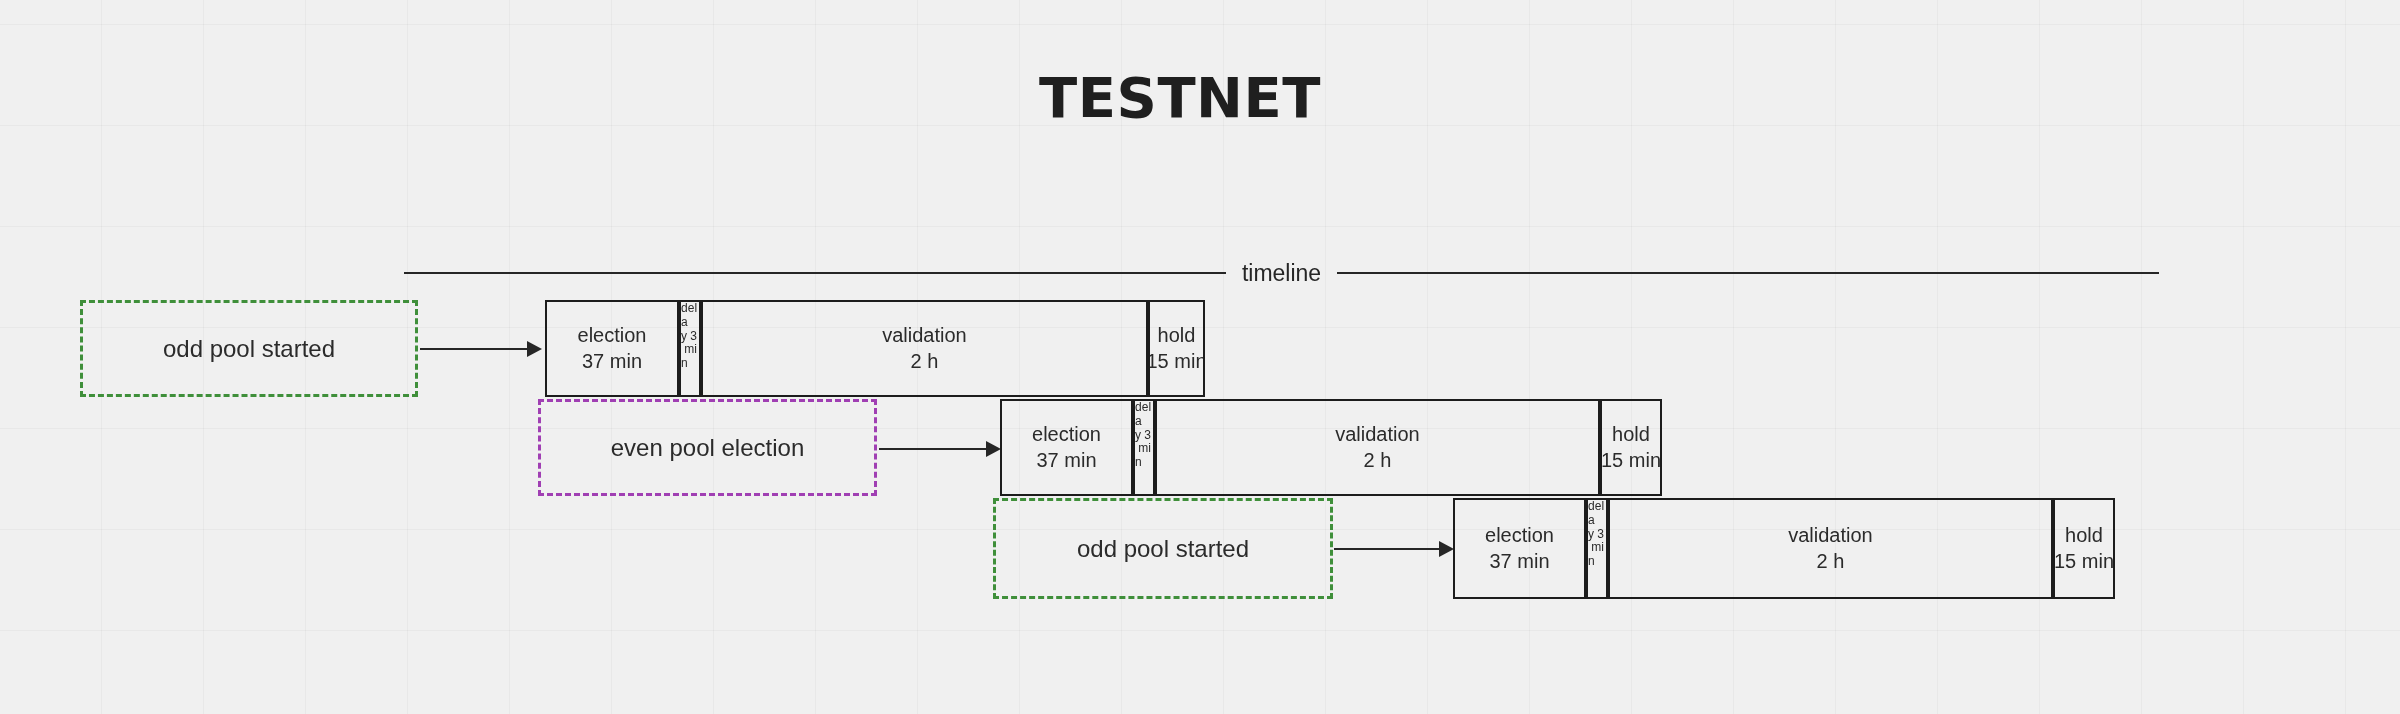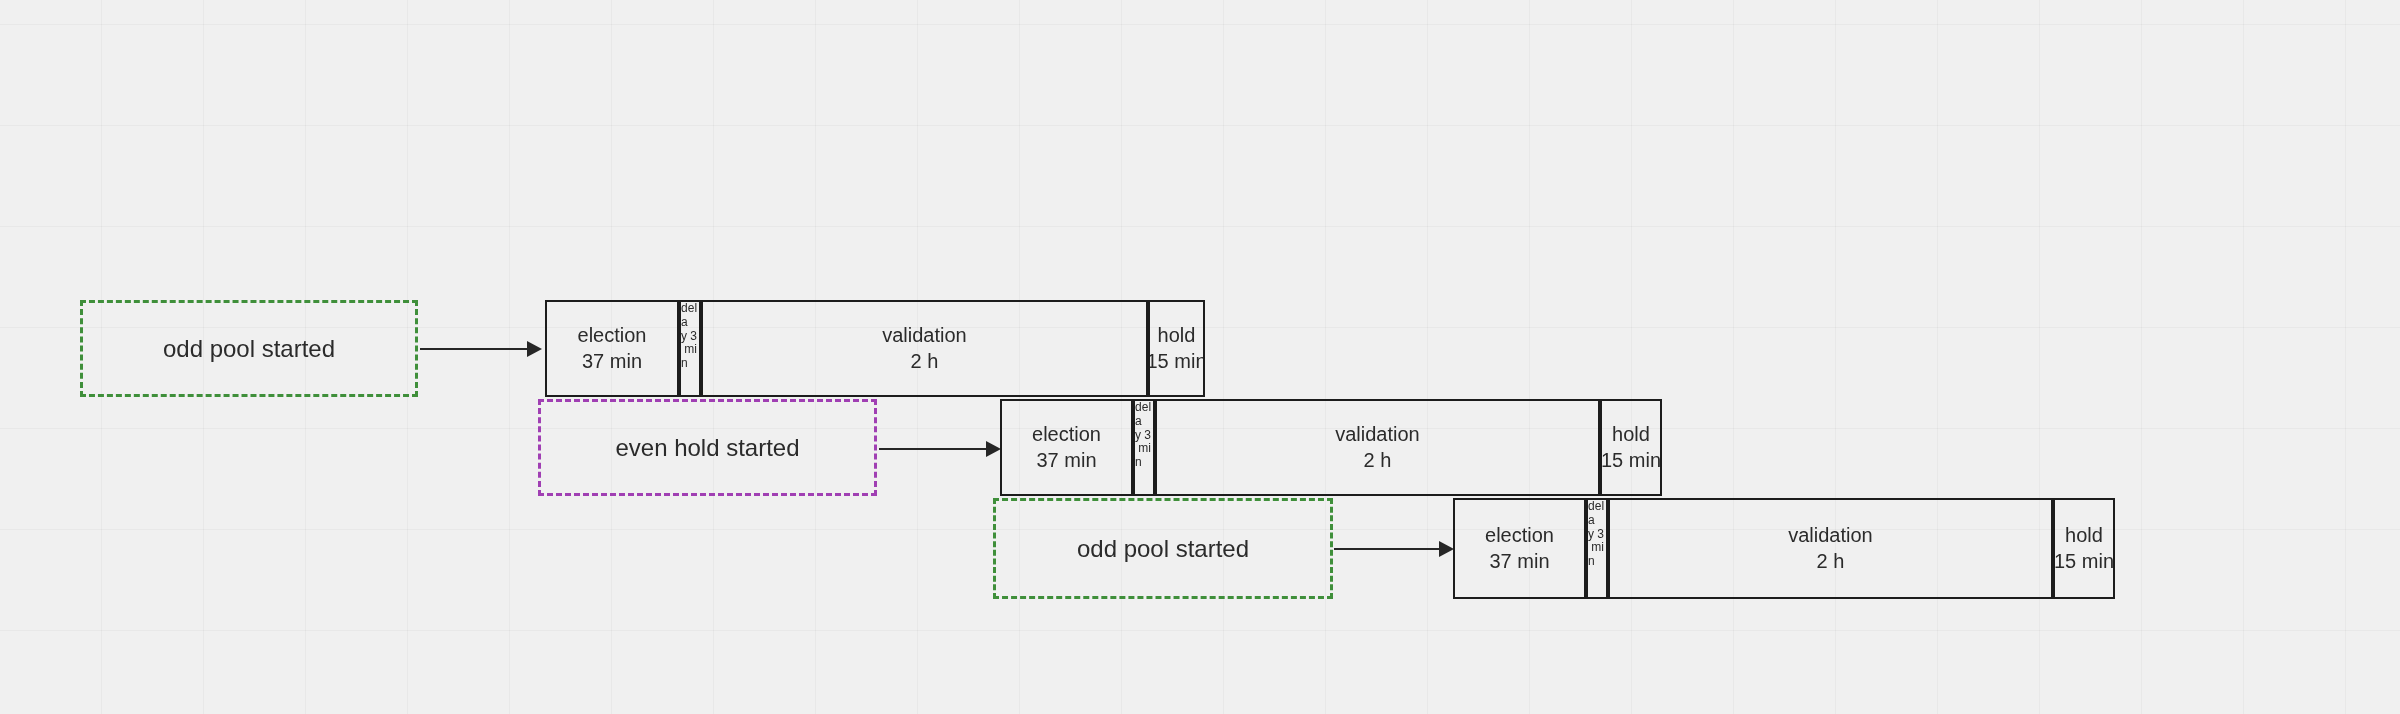--- a/index.html
+++ b/index.html
@@ -119,42 +119,48 @@
     color: #2b2b2b;
   }
 </style>
 </head>
 <body>
 
 <div id="grid"></div>
 
 <div id="canvas">
 
+  <div id="title">TESTNET</div>
 
+  <div id="timeline-axis">
+    <div class="rule"></div>
+    <div class="tl-label">timeline</div>
+    <div class="rule"></div>
+  </div>
 
   <div id="rows-host">
       <div class="event-box green" style="left: 80px; top: 300px; width: 338px; height: 97px;">
         <span>odd pool started</span>
       </div>
       <div class="arrow" style="left: 420px; top: 348px; width: 120px;"></div>
       <div class="phase" style="left: 545px; top: 300px; width: 134px; height: 97px;">
         <span class="ln">election</span>
         <span class="ln">37 min</span>
       </div>
       <div class="phase delay" style="left: 679px; top: 300px; width: 22px; height: 97px;"><span>d</span><span>e</span><span>l</span><span>a</span><span>y</span><span>&nbsp;</span><span>3</span><span>&nbsp;</span><span>m</span><span>i</span><span>n</span></div>
       <div class="phase" style="left: 701px; top: 300px; width: 447px; height: 97px;">
         <span class="ln">validation</span>
         <span class="ln">2 h</span>
       </div>
       <div class="phase" style="left: 1148px; top: 300px; width: 57px; height: 97px;">
         <span class="ln">hold</span>
         <span class="ln">15 min</span>
       </div>
       <div class="event-box purple" style="left: 538px; top: 399px; width: 339px; height: 97px;">
-        <span>even hold started</span>
+        <span>even pool election</span>
       </div>
       <div class="arrow" style="left: 879px; top: 448px; width: 120px;"></div>
       <div class="phase" style="left: 1000px; top: 399px; width: 133px; height: 97px;">
         <span class="ln">election</span>
         <span class="ln">37 min</span>
       </div>
       <div class="phase delay" style="left: 1133px; top: 399px; width: 22px; height: 97px;"><span>d</span><span>e</span><span>l</span><span>a</span><span>y</span><span>&nbsp;</span><span>3</span><span>&nbsp;</span><span>m</span><span>i</span><span>n</span></div>
       <div class="phase" style="left: 1155px; top: 399px; width: 445px; height: 97px;">
         <span class="ln">validation</span>
         <span class="ln">2 h</span>

